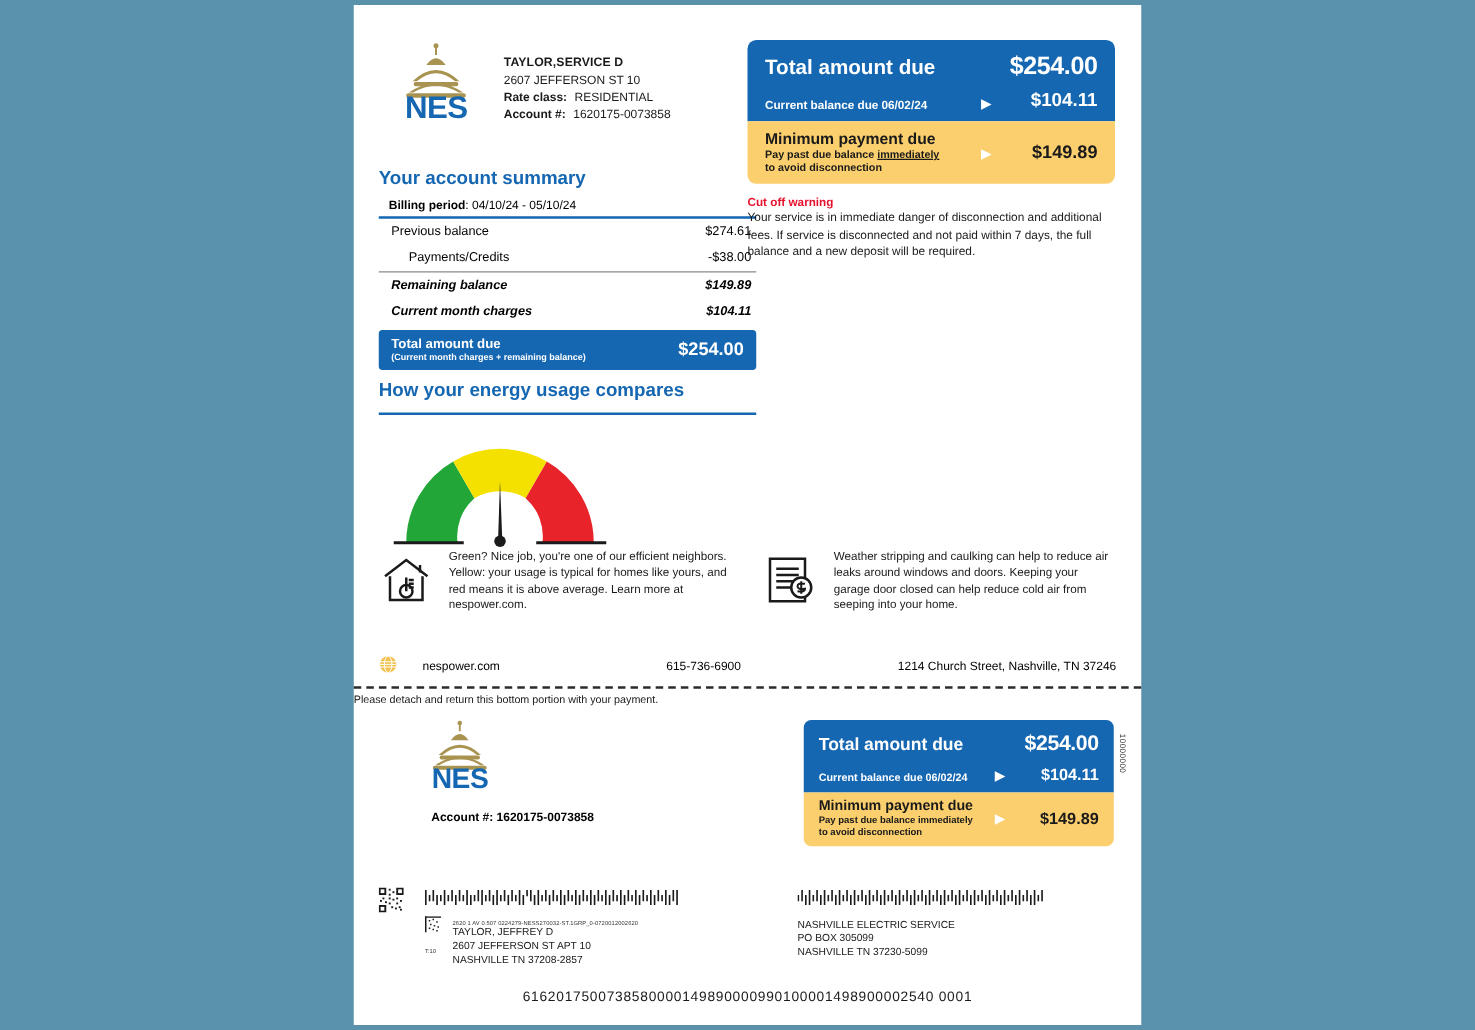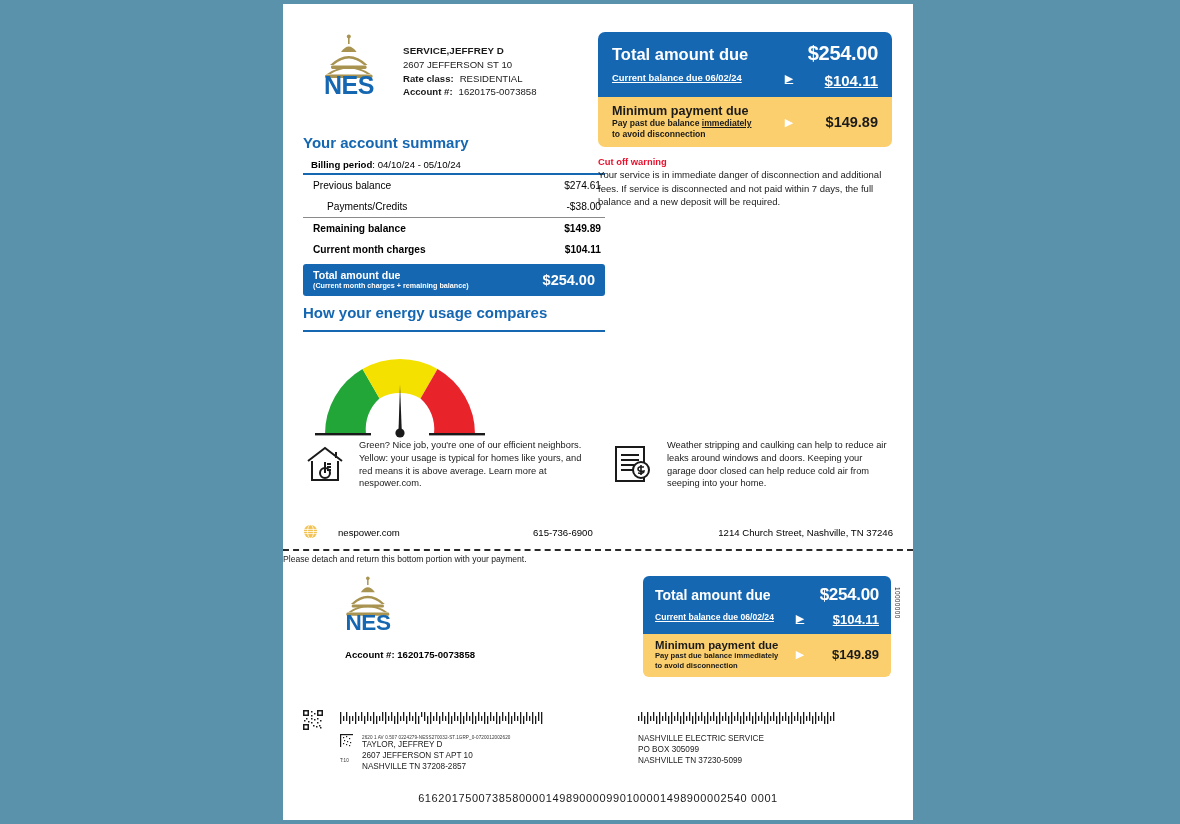--- a/index.html
+++ b/index.html
@@ -30,21 +30,21 @@
   
   .amtbox { position: absolute; left: 315px; top: 28px; width: 294px; }
   .amt-blue {
     background: #1567b2; color: #fff;
     border-radius: 7px 7px 0 0;
     padding: 10px 14px 8px 14px;
   }
   .amt-r1 { display: flex; justify-content: space-between; align-items: baseline; }
   .amt-r1 .lbl { font-size: 16.5px; font-weight: bold; }
   .amt-r1 .val { font-size: 20px; font-weight: bold; letter-spacing: -.3px; }
-  .amt-r2 { display: flex; align-items: flex-start; margin-top: 7px; text-decoration: underline; }
+  .amt-r2 { display: flex; align-items: flex-end; margin-top: 7px; }
   .amt-r2 .lbl { font-size: 9.4px; font-weight: bold; flex: 1; }
   .amt-r2 .tri { width: 34px; text-align: center; font-size: 11px; }
   .amt-r2 .val { font-size: 15px; font-weight: bold; min-width: 72px; text-align: right; }
   .amt-gold {
     background: #fbcf6d; color: #1a1a1a;
     border-radius: 0 0 7px 7px;
     padding: 7px 14px 7px 14px;
     display: flex; align-items: center;
   }
   .gold-txt { flex: 1; }
@@ -54,21 +54,21 @@
   .gold-tri { width: 34px; text-align: center; color: #ffffff; font-size: 11px; }
   .gold-val { font-size: 14.5px; font-weight: bold; min-width: 72px; text-align: right; }
   .summary { position: absolute; left: 20px; top: 130px; width: 302px; }
   .summary h2 { font-size: 15px; color: #1567b2; }
   .billing { font-size: 9.6px; margin: 8px 0 3px 8px; }
   .billing b { font-weight: bold; }
   .rule-blue { height: 2px; background: #1567b2; }
   .rule-gray { height: 1px; background: #8a8a8a; }
   .srow { display: flex; justify-content: space-between; font-size: 10.2px; padding: 5px 4px 5px 10px; }
   .srow.ind { padding-left: 24px; }
-  .srow.bold { font-weight: bold; }
+  .srow.bold { font-weight: bold; font-style: italic; }
   .total-bar {
     background: #1567b2; color: #fff; border-radius: 3px;
     display: flex; justify-content: space-between; align-items: center;
     padding: 5px 10px 6px 10px; margin-top: 4px;
   }
   .total-bar .tl1 { font-size: 10.6px; font-weight: bold; }
   .total-bar .tl2 { font-size: 7.2px; font-weight: bold; }
   .total-bar .tv { font-size: 14.5px; font-weight: bold; }
 
   
@@ -146,21 +146,21 @@
           <path d="M36 18 Q43.8 7 51.6 18 Z"></path>
           <path d="M25 31 Q43.8 13 62.6 31 L59 31 Q43.8 18 28.6 31 Z"></path>
           <rect x="26" y="31.5" width="35.6" height="3.4" rx="1.4"></rect>
           <path d="M22 40 Q43.8 25 65.6 40 L62 40 Q43.8 29 25.6 40 Z"></path>
           <rect x="20" y="40.5" width="47.6" height="3.6" rx="1.6"></rect>
         </g>
         <text x="44" y="60" font-family="Liberation Sans, sans-serif" font-size="25" font-weight="bold" fill="#1567b2" text-anchor="middle" letter-spacing="-0.5">NES</text>
       </svg>
     </div>
     <div class="acct-block">
-      <div class="acct-name">SERVICE,JEFFREY D</div>
+      <div class="acct-name">TAYLOR,SERVICE D</div>
       <div class="acct-addr">2607 JEFFERSON ST  10</div>
       <div class="acct-row">
         <b>Rate class:</b><span class="v">RESIDENTIAL</span>
       </div>
       <div class="acct-row">
         <b>Account #:</b><span class="v">1620175-0073858</span>
       </div>
     </div>
   </div>
 

